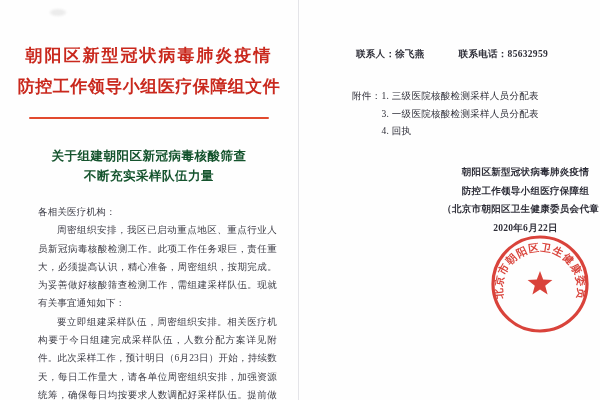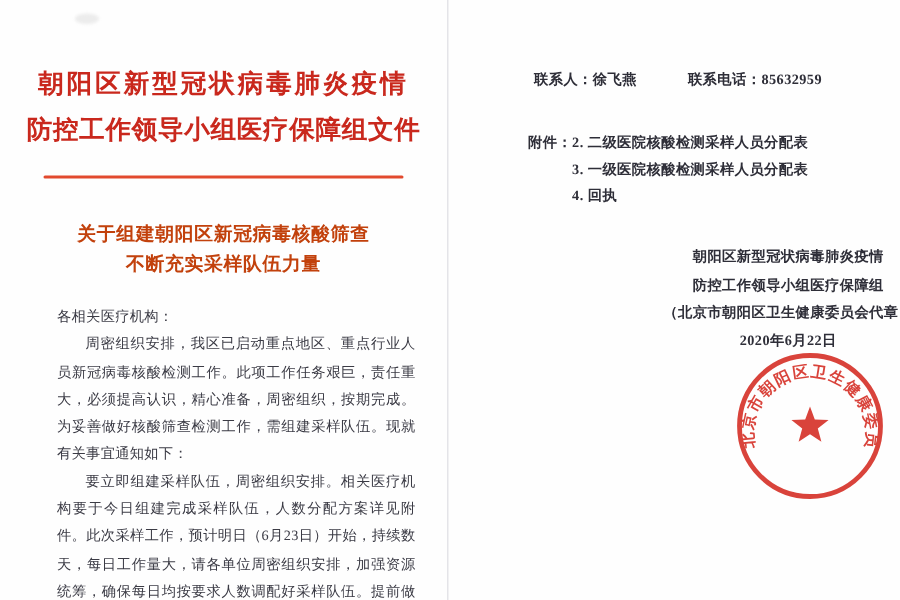--- a/index.html
+++ b/index.html
@@ -29,21 +29,21 @@
   }
   .red-header .line1 { letter-spacing: 2px; }
   .red-header .line2 { letter-spacing: 0.5px; }
 
   .red-rule {
     width: 240px; height: 2px; background: #e24a2e;
     margin: 15px auto 0 auto; border-radius: 1px;
   }
 
   .doc-title {
-    margin-top: 27px; text-align: center; color: #c2410c;
+    margin-top: 27px; text-align: center; color: #14532d;
     font-weight: bold; font-size: 12.5px; line-height: 20px; letter-spacing: 0.5px;
   }
 
   .body-text {
     color: #3b3b45; font-size: 9.5px; line-height: 18.3px;
     text-align: justify; letter-spacing: 0.2px;
   }
   .page-1 .body-text { margin-top: 17px; padding: 0 21px 0 38px; }
   .para-indent { text-indent: 2em; }
 
@@ -51,21 +51,21 @@
   .page-2 .body-text { padding: 0; }
 
   .contact-line {
     margin-top: 0px; font-size: 9.5px; line-height: 18.3px;
     color: #2e2e38; font-weight: bold; padding-left: 18px; letter-spacing: 0.3px;
   }
   .contact-line .phone-group { margin-left: 34px; }
 
   .attachments {
     margin-top: 25px; display: flex; font-size: 9.5px; line-height: 17.6px;
-    color: #2e2e38; font-weight: bold; padding-left: 14px; letter-spacing: 0.3px;
+    color: #2e2e38; font-weight: normal; padding-left: 14px; letter-spacing: 0.3px;
   }
   .attachments .att-label { flex: none; }
   .attachments .att-items div { white-space: nowrap; }
 
   .signature-block {
     margin-top: 22px; margin-left: 95px; width: 185px;
     text-align: center; font-size: 9.5px; line-height: 18.5px;
     color: #2e2e38; font-weight: bold; letter-spacing: 0.3px;
   }
 
@@ -104,21 +104,21 @@
 
   <div class="page page-2">
 
     <div class="contact-line">
       <span>联系人：</span><span>徐飞燕</span><span class="phone-group"><span>联系电话：</span><span>85632959</span></span>
     </div>
 
     <div class="attachments">
       <div class="att-label">附件：</div>
       <div class="att-items">
-        <div>2. 二级医院核酸检测采样人员分配表</div>
+        <div>1. 三级医院核酸检测采样人员分配表</div>
         <div>3. 一级医院核酸检测采样人员分配表</div>
         <div>4. 回执</div>
       </div>
     </div>
 
     <div class="signature-block">
       <div>朝阳区新型冠状病毒肺炎疫情</div>
       <div>防控工作领导小组医疗保障组</div>
       <div>（北京市朝阳区卫生健康委员会代章）</div>
       <div>2020年6月22日</div>

